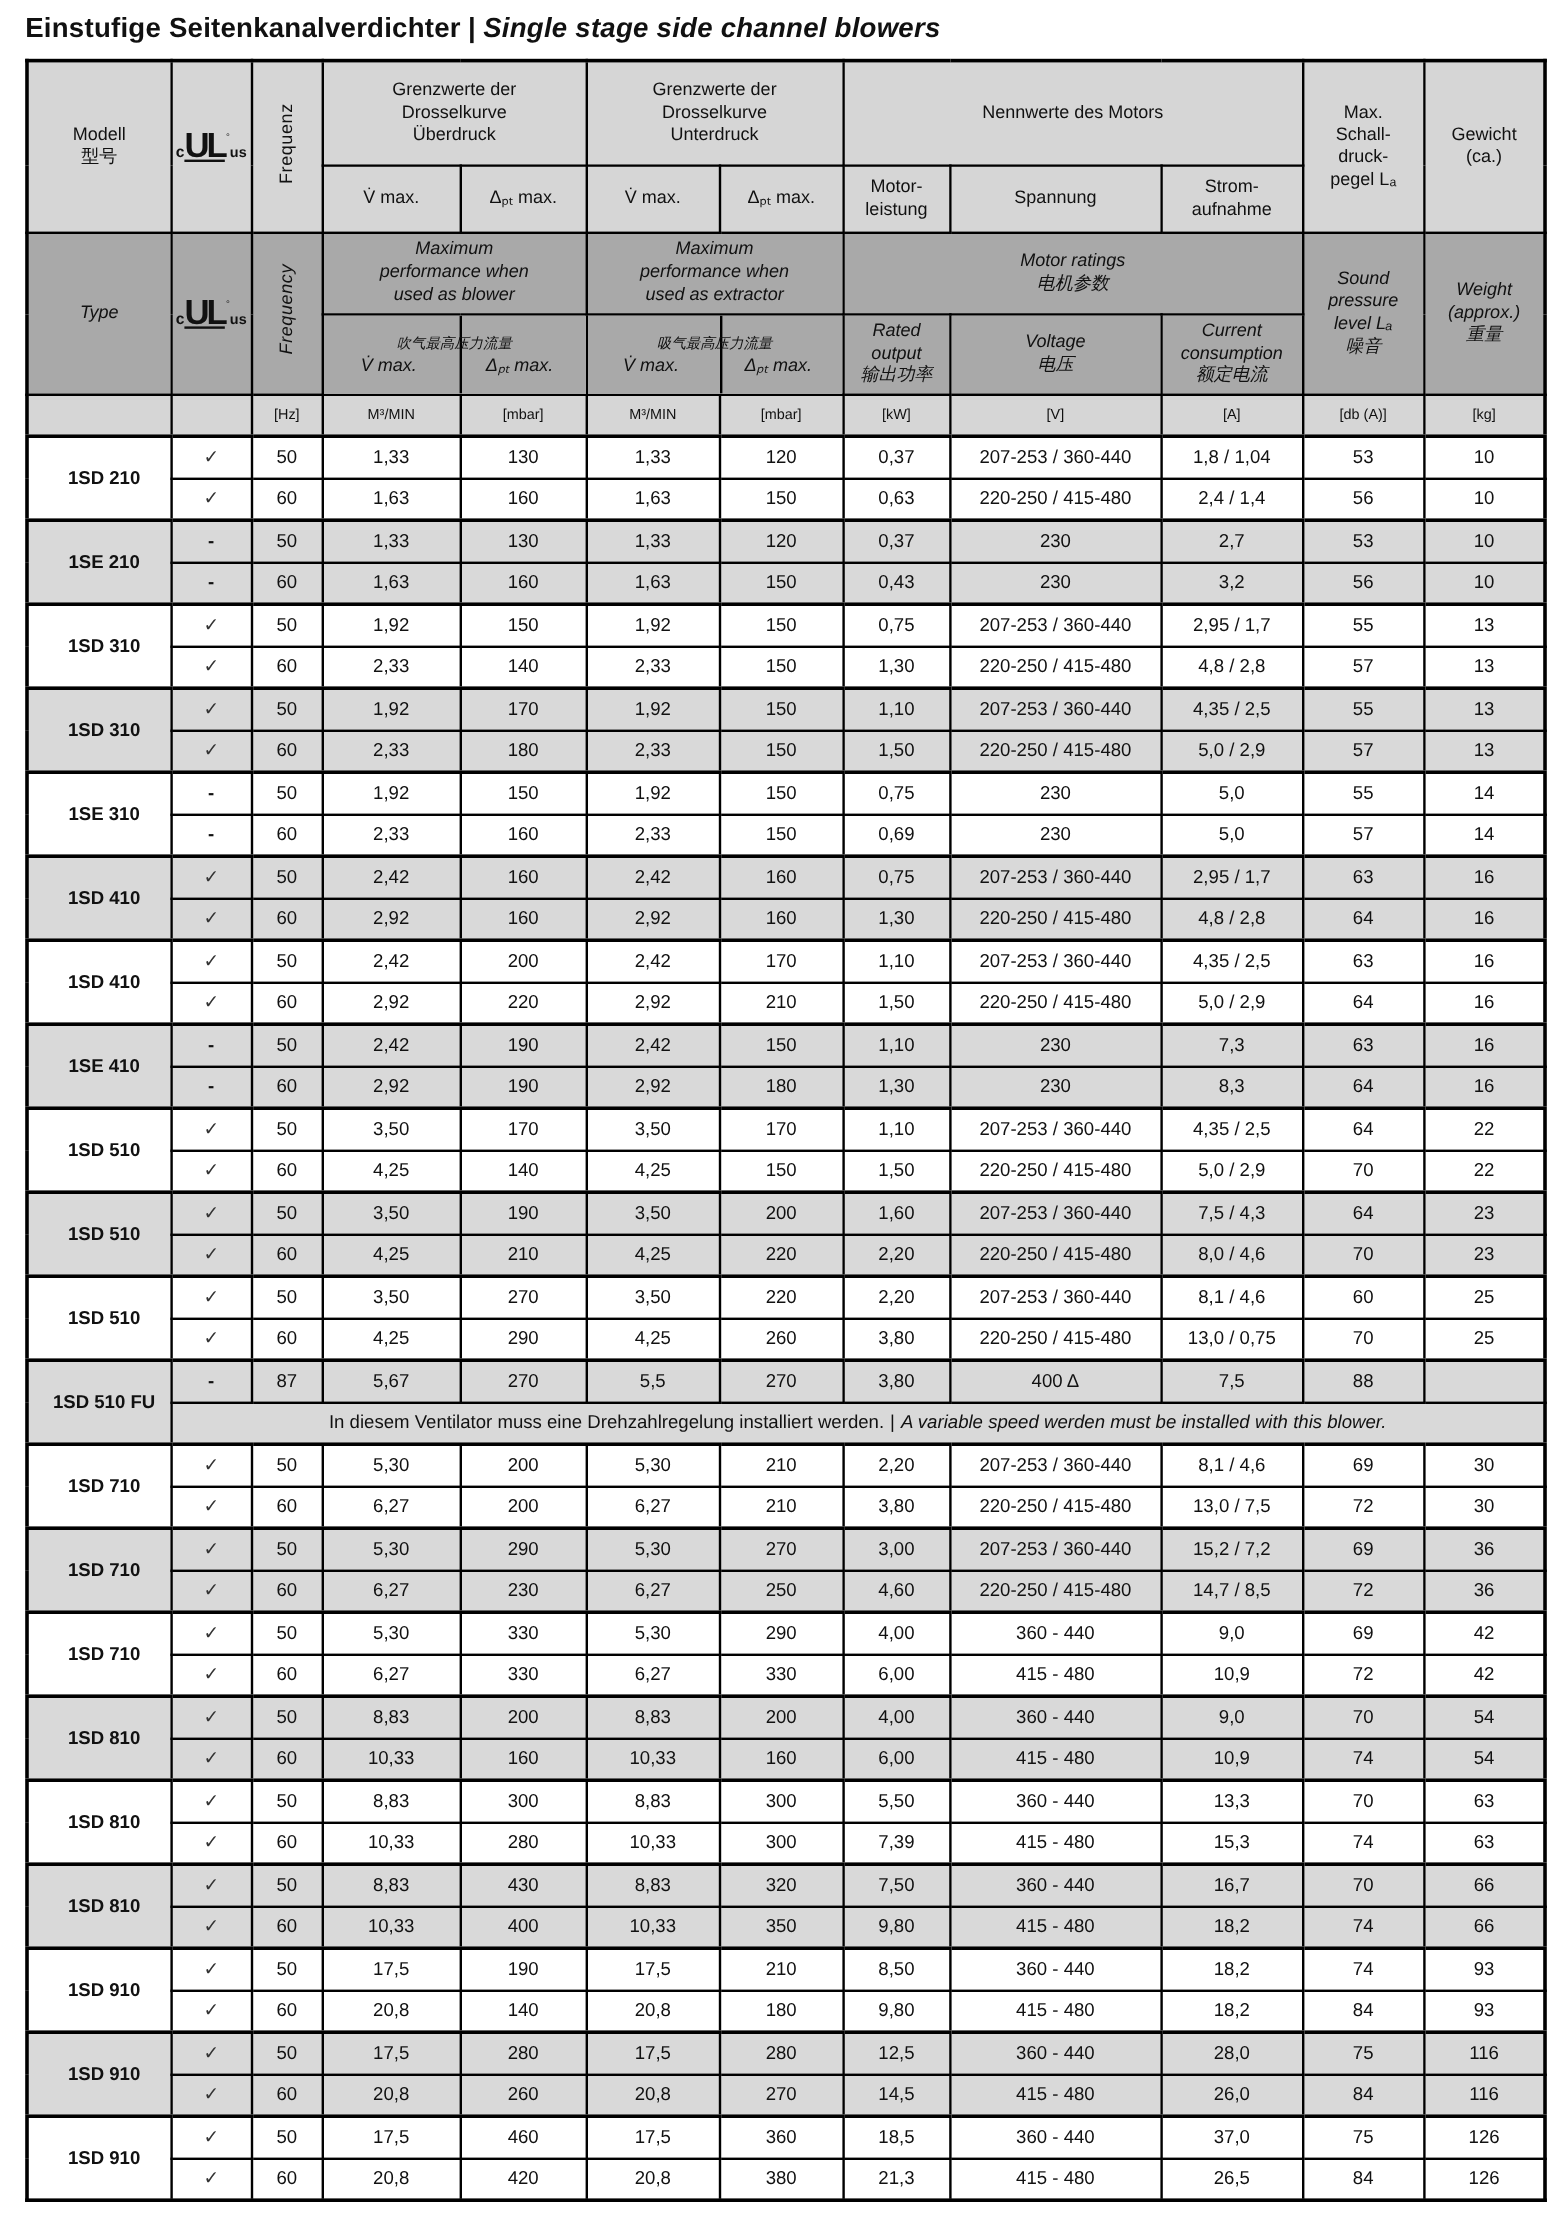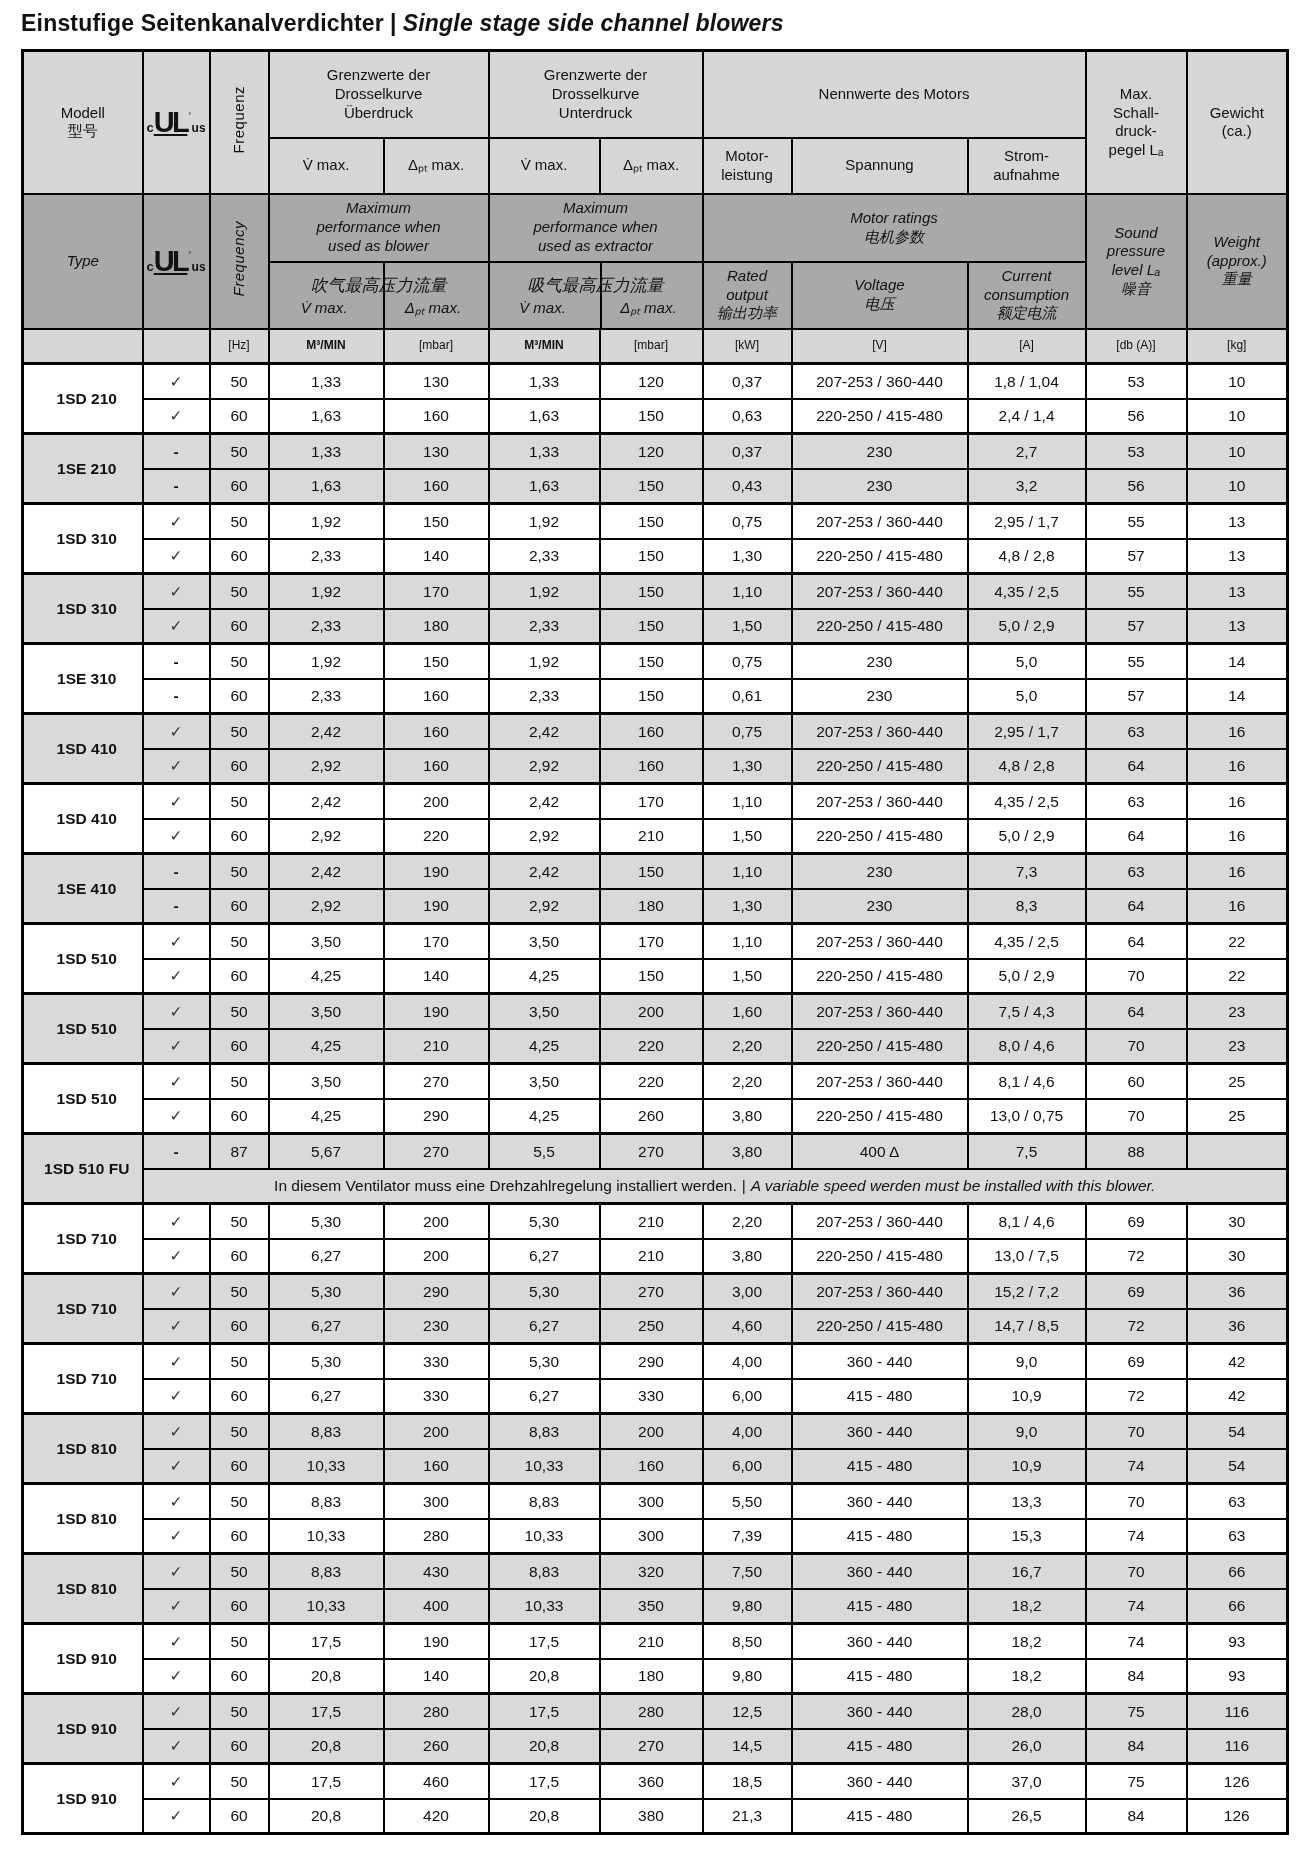--- a/index.html
+++ b/index.html
@@ -13,37 +13,37 @@
   td { border:2px solid #000; text-align:center; vertical-align:middle;
        font-size:15px; padding:0 2px; overflow:hidden; line-height:1.25; }
   .pre { white-space:pre-line; }
 
   
   .h-light { background:#d6d6d6; }
   .h-dark  { background:#a9a9a9; font-style:italic; }
   tr.h1 { height:87px; } tr.h2 { height:56px; } tr.h3 { height:68px; }
   tr.h4 { height:67px; } tr.hu { height:35px; }
   tr.hu td { border-bottom:2px solid #b91c1c; font-size:12px; }
-  .unit-small { font-size:12.5px;font-weight:bold; }
+  .unit-small { font-size:12.5px; }
 
   
   .vtext { writing-mode:vertical-rl; transform:rotate(180deg); display:inline-block;
            font-size:15px; letter-spacing:0.5px; }
 
   
   .ulbadge { display:inline-flex; align-items:baseline; font-style:normal; line-height:1; }
   .ulc  { font-size:13px; font-weight:bold; }
   .ulm  { font-size:29px; font-weight:900; letter-spacing:-2.5px; margin:0 1px 0 0;text-decoration:underline; }
   .ulr  { font-size:8px; position:relative; top:-14px; }
   .ulus { font-size:12px; font-weight:bold; }
 
   
   .zh-split { position:relative; padding:0; }
   .zh-split .divider { position:absolute; top:0; bottom:0; width:2px; background:#000; left:52%; }
-  .zh-split .zh { position:relative; font-size:17px; margin-top:4px;font-family:Liberation Mono, monospace; }
+  .zh-split .zh { position:relative; font-size:12px; margin-top:4px; }
   .zh-split .halves { position:relative; display:flex; margin-top:2px; }
   .zh-split .halves span { flex:1; }
 
   
   tbody.data tr { height:35px; }
   tbody.data td { font-size:15.5px; }
   td.model { text-align:center; padding-left:10px; font-weight:bold; font-size:15.5px; }
   tr.gw td { background:#ffffff; }
   tr.gg td { background:#d9d9d9; }
   tr.r2 td { border-top:1px solid #000; }
@@ -307,21 +307,21 @@
         <td>55</td>
         <td>14</td>
       </tr>
       <tr class="gw r2">
         <td class="dash">-</td>
         <td>60</td>
         <td>2,33</td>
         <td>160</td>
         <td>2,33</td>
         <td>150</td>
-        <td>0,61</td>
+        <td>0,69</td>
         <td>230</td>
         <td>5,0</td>
         <td>57</td>
         <td>14</td>
       </tr>
       <tr class="gg g1">
         <td class="model" rowspan="2">1SD 410</td>
         <td class="check">✓</td>
         <td>50</td>
         <td>2,42</td>

